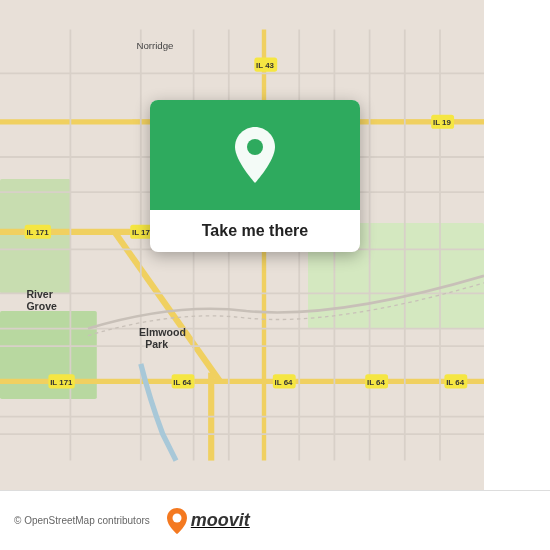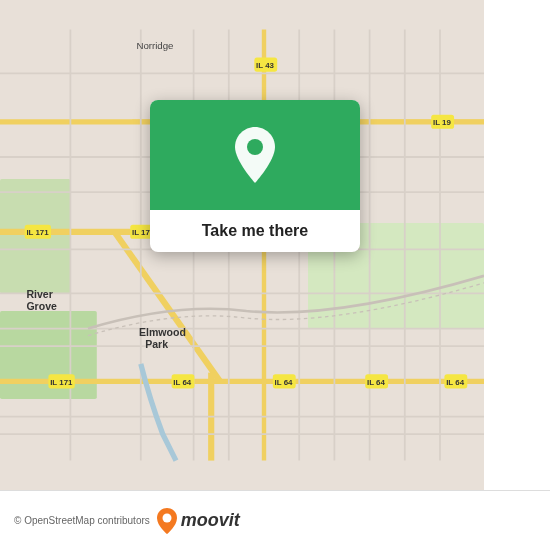--- a/index.html
+++ b/index.html
@@ -65,20 +65,21 @@
     
     #bottom-bar {
       width: 550px;
       height: 60px;
       background: white;
       display: flex;
       align-items: center;
       padding: 0 14px;
       border-top: 1px solid #ddd;
       position: relative;
+      gap: 10px;
     }
 
     #osm-credit {
       font-size: 10px;
       color: #555;
       flex: 1;
     }
 
     #location-name {
       font-size: 14px;
@@ -215,20 +216,20 @@
         <path d="M25 2 C14 2 5 11 5 22 C5 36 25 58 25 58 C25 58 45 36 45 22 C45 11 36 2 25 2 Z" fill="white" opacity="0.95"></path>
         <circle cx="25" cy="22" r="8" fill="#2eaa5e"></circle>
       </svg>
     </div>
     <div id="popup-label">Take me there</div>
   </div>
 </div>
 
 <div id="bottom-bar">
   <span id="osm-credit" style="font-size:10px; color:#666; flex:0 0 auto; margin-right: 6px;">© OpenStreetMap contributors</span>
-  <div id="moovit-logo" style="display:flex; align-items:center; gap:3px;">
+  <div id="moovit-logo" style="display:flex; align-items:center; gap:3px;text-decoration:underline;">
     <svg class="moovit-pin" viewBox="0 0 22 28" xmlns="http://www.w3.org/2000/svg">
       <path d="M11 1 C5 1 1 5.5 1 11 C1 19 11 27 11 27 C11 27 21 19 21 11 C21 5.5 17 1 11 1 Z" fill="#f47920"></path>
       <circle cx="11" cy="11" r="4.5" fill="white"></circle>
     </svg>
     <span id="moovit-text" style="font-size:18px; font-weight:700; color:#333; font-style:italic;">moovit</span>
   </div>
 </div>
 
 </body></html>

